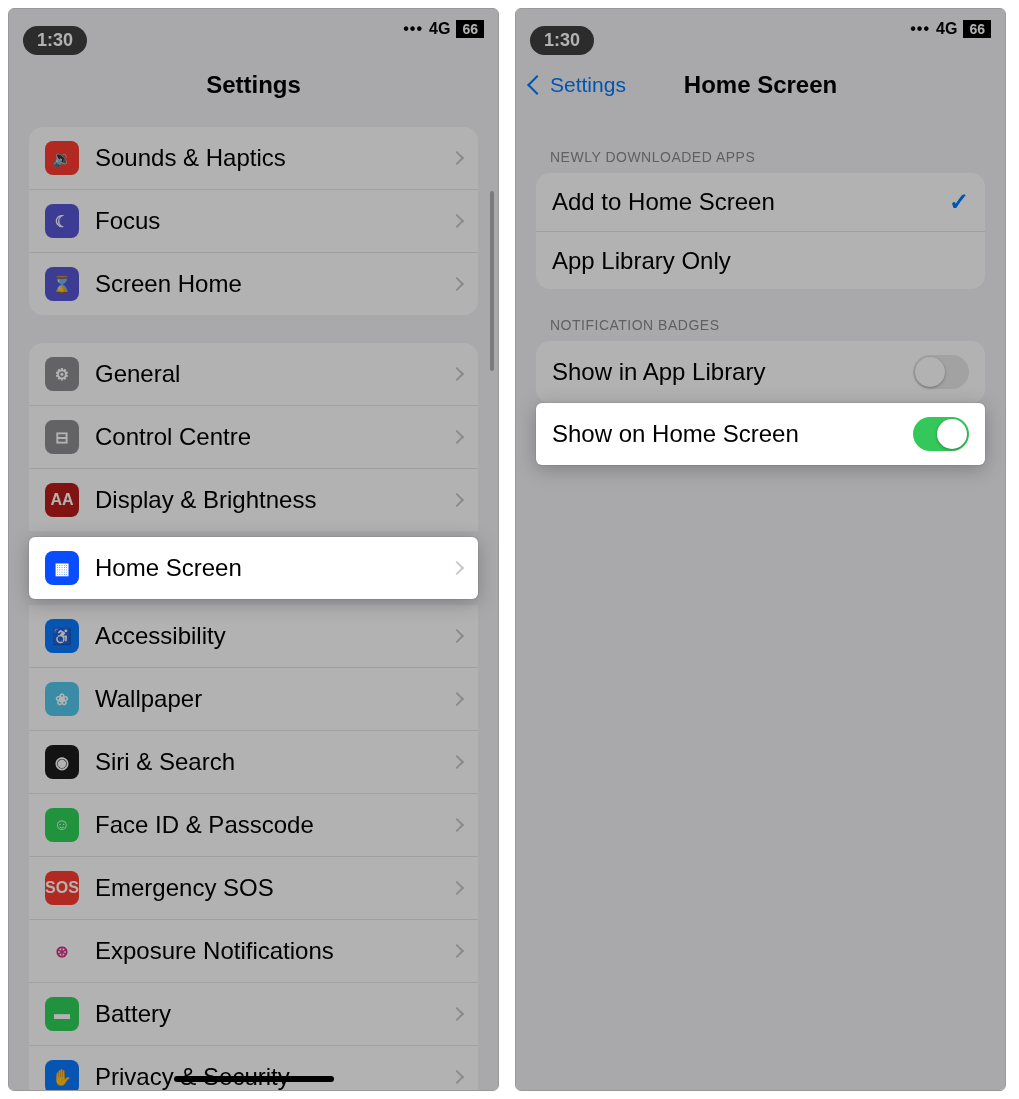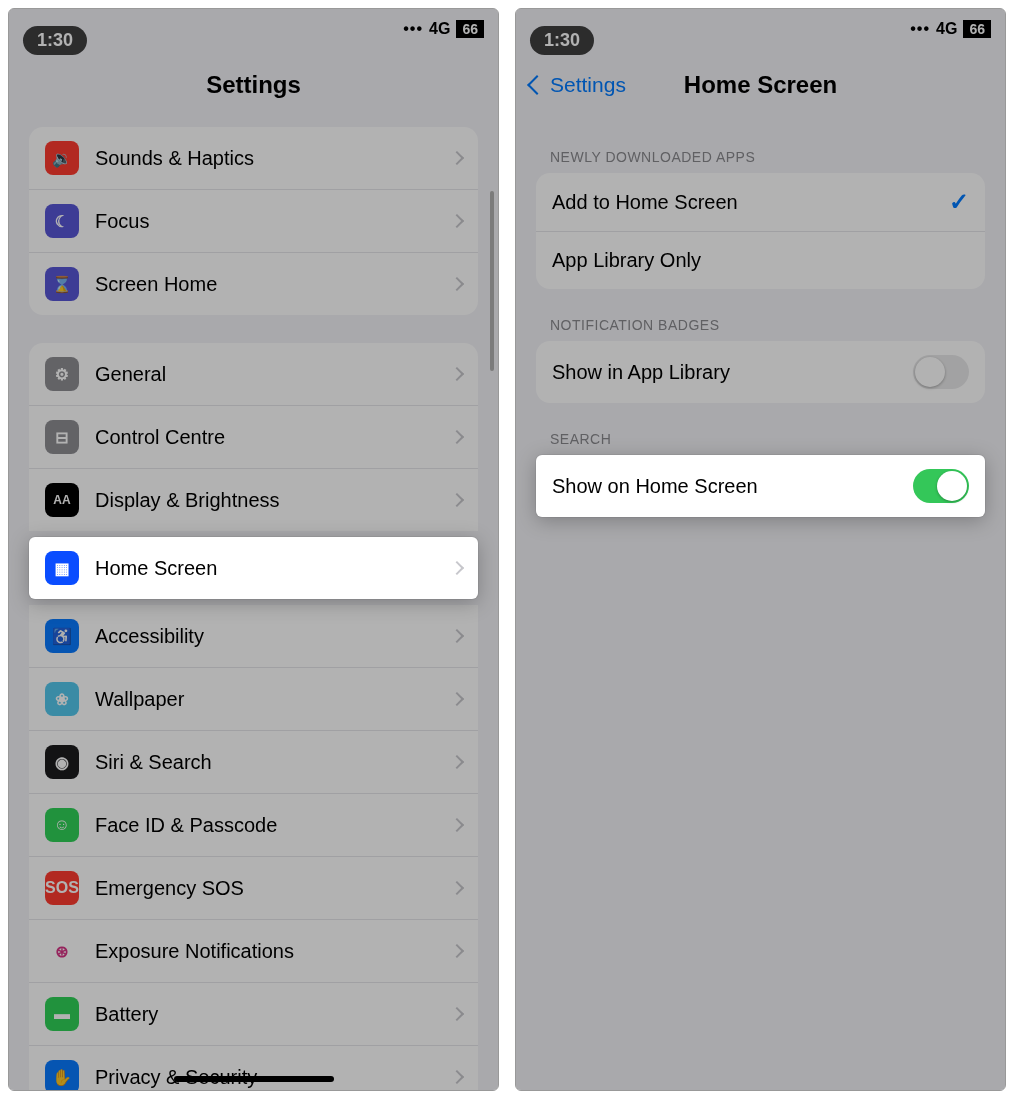--- a/index.html
+++ b/index.html
@@ -56,21 +56,21 @@
   .row {
     display:flex; align-items:center; padding:14px 16px; min-height:58px;
     border-top:1px solid #e5e5ea; position:relative;
   }
   .group .row:first-child { border-top:none; }
   .icon {
     width:34px; height:34px; border-radius:8px; flex:0 0 34px;
     margin-right:16px; display:flex; align-items:center; justify-content:center;
     color:#fff; font-size:16px; font-weight:600;
   }
-  .row-label { font-size:20px; color:#000; flex:1; }
+  .row-label { font-size:24px; color:#000; flex:1; }
   .chev {
     width:10px; height:10px; border-right:2px solid #c7c7cc; border-top:2px solid #c7c7cc;
     transform:rotate(45deg);
   }
   .check {
     color:#007aff; font-size:24px; font-weight:700;
   }
   .switch {
     width:56px; height:34px; border-radius:17px; position:relative;
   }
@@ -142,21 +142,21 @@
     <span class="icon" style="background:#8e8e93;color:#fff;font-size:16px">⚙</span>
     <span class="row-label">General</span>
     <span class="chev"></span>
   </div>
         <div class="row">
     <span class="icon" style="background:#8e8e93;color:#fff;font-size:16px">⊟</span>
     <span class="row-label">Control Centre</span>
     <span class="chev"></span>
   </div>
         <div class="row">
-    <span class="icon" style="background:#000000;color:#fff;font-size:12px">AA</span>
+    <span class="icon" style="background:#b91c1c;color:#fff;font-size:16px">AA</span>
     <span class="row-label">Display &amp; Brightness</span>
     <span class="chev"></span>
   </div>
       </div>
 
     <div class="highlighted" style="margin:6px 20px 6px 20px;">
       <div class="row">
         <span class="icon" id="hl-icon" style="background: rgb(10, 77, 255);">▦</span>
         <span class="row-label">Home Screen</span>
         <span class="chev"></span>
@@ -249,21 +249,20 @@
     <div class="group-header">NOTIFICATION BADGES</div>
     <div class="group" style="margin-top:0;">
       <div class="row">
         <span class="row-label">Show in App Library</span>
         <span class="switch off">
             <span class="knob"></span>
           </span>
       </div>
     </div>
 
-    <div class="group-header">SEARCH</div>
     <div class="group highlighted" style="margin-top:0;">
       <div class="row">
         <span class="row-label">Show on Home Screen</span>
         <span class="switch on">
             <span class="knob"></span>
           </span>
       </div>
     </div>
 
   </div>

